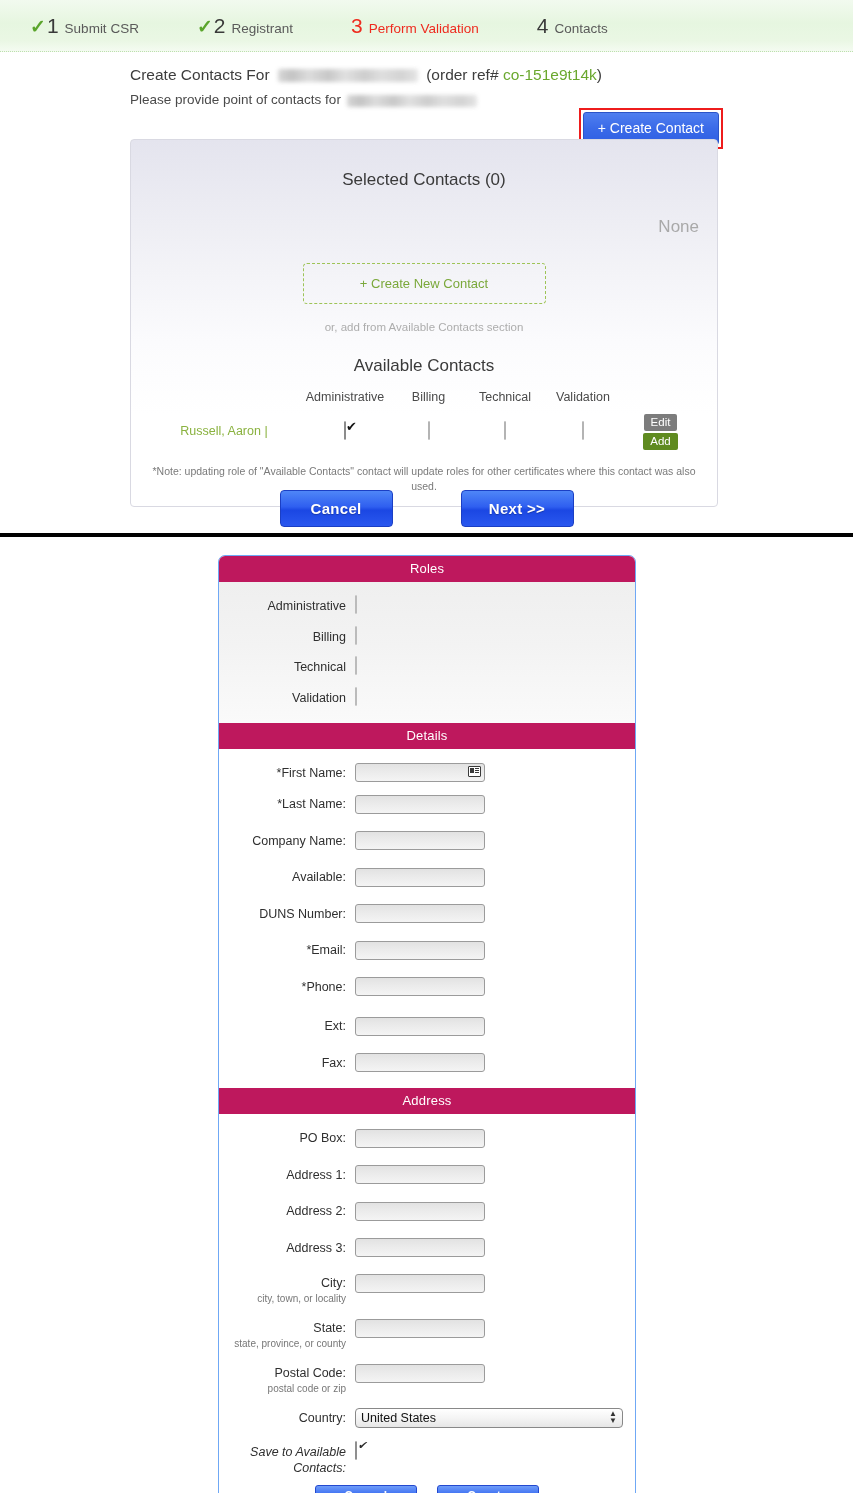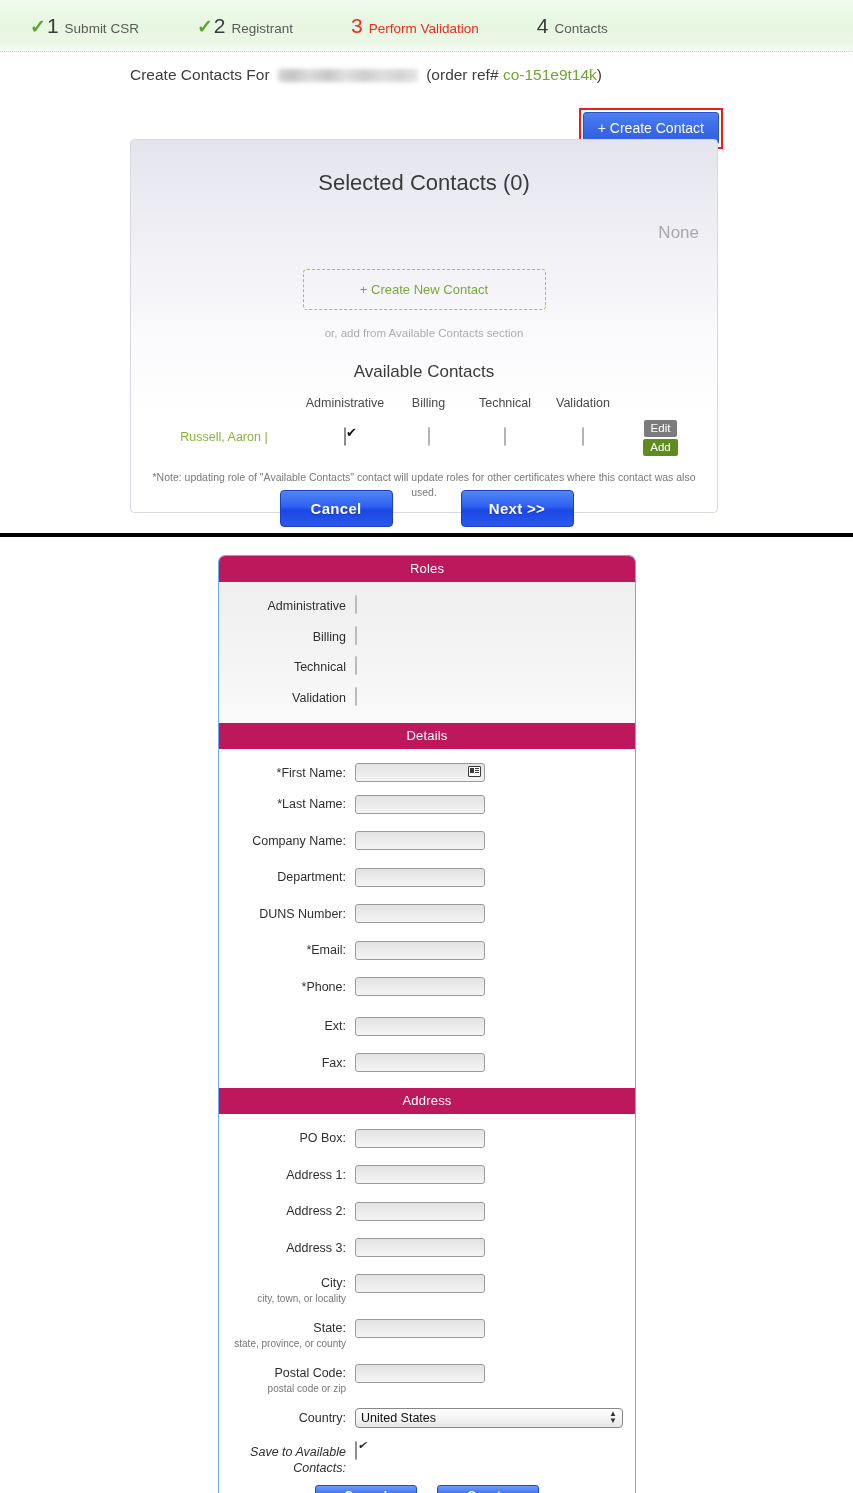--- a/index.html
+++ b/index.html
@@ -116,21 +116,21 @@
   .contacts-panel {
     position: absolute;
     left: 130px; top: 139px;
     width: 588px;
     border: 1px solid #d9d9e2;
     border-radius: 4px;
     background: linear-gradient(to bottom, #e4e4ee 0%, #f0f0f5 28%, #fbfbfd 55%, #ffffff 75%, #ffffff 100%);
     padding: 30px 18px 12px;
     text-align: center;
   }
-  .sel-title { font-size: 22px; color: #3a3a3a; }
+  .sel-title { font-size: 17px; color: #3a3a3a; }
   .sel-none { font-size: 17px; color: #a9a9a9; margin-top: 27px; text-align: right; }
   .create-new {
     margin: 26px auto 0;
     width: 243px;
     border: 1.5px dashed #9ec457;
     border-radius: 4px;
     color: #7aa83a;
     font-size: 13px;
     padding: 12px 0;
     cursor: pointer;
@@ -338,20 +338,24 @@
       <span class="lbl">Contacts</span>
     </div>
   </div>
 
   <div class="page-head">
     <div class="page-title">
       <span>Create Contacts For</span>
       <span class="redacted r1"></span>
       <span>(order ref#</span>
       <span class="ref">co-151e9t14k</span><span>)</span>
+    </div>
+    <div class="page-sub">
+      <span>Please provide point of contacts for</span>
+      <span class="redacted r2"></span>
     </div>
   </div>
 
   <div class="create-contact-wrap">
     <button class="btn-create-contact">+ Create Contact</button>
   </div>
 
   <div class="contacts-panel">
     <div class="sel-title">Selected Contacts (0)</div>
     <div class="sel-none">None</div>
@@ -450,21 +454,21 @@
         <input class="inp" type="text" value="" style="">
       </div>
     </div>
     <div class="row" style="margin-bottom:17px">
       <div class="lab">Company Name:</div>
       <div class="fld">
         <input class="inp" type="text" value="" style="">
       </div>
     </div>
     <div class="row" style="margin-bottom:17px">
-      <div class="lab">Department:</div>
+      <div class="lab">Available:</div>
       <div class="fld">
         <input class="inp" type="text" value="" style="">
       </div>
     </div>
     <div class="row" style="margin-bottom:17px">
       <div class="lab">DUNS Number:</div>
       <div class="fld">
         <input class="inp" type="text" value="" style="">
       </div>
     </div>

